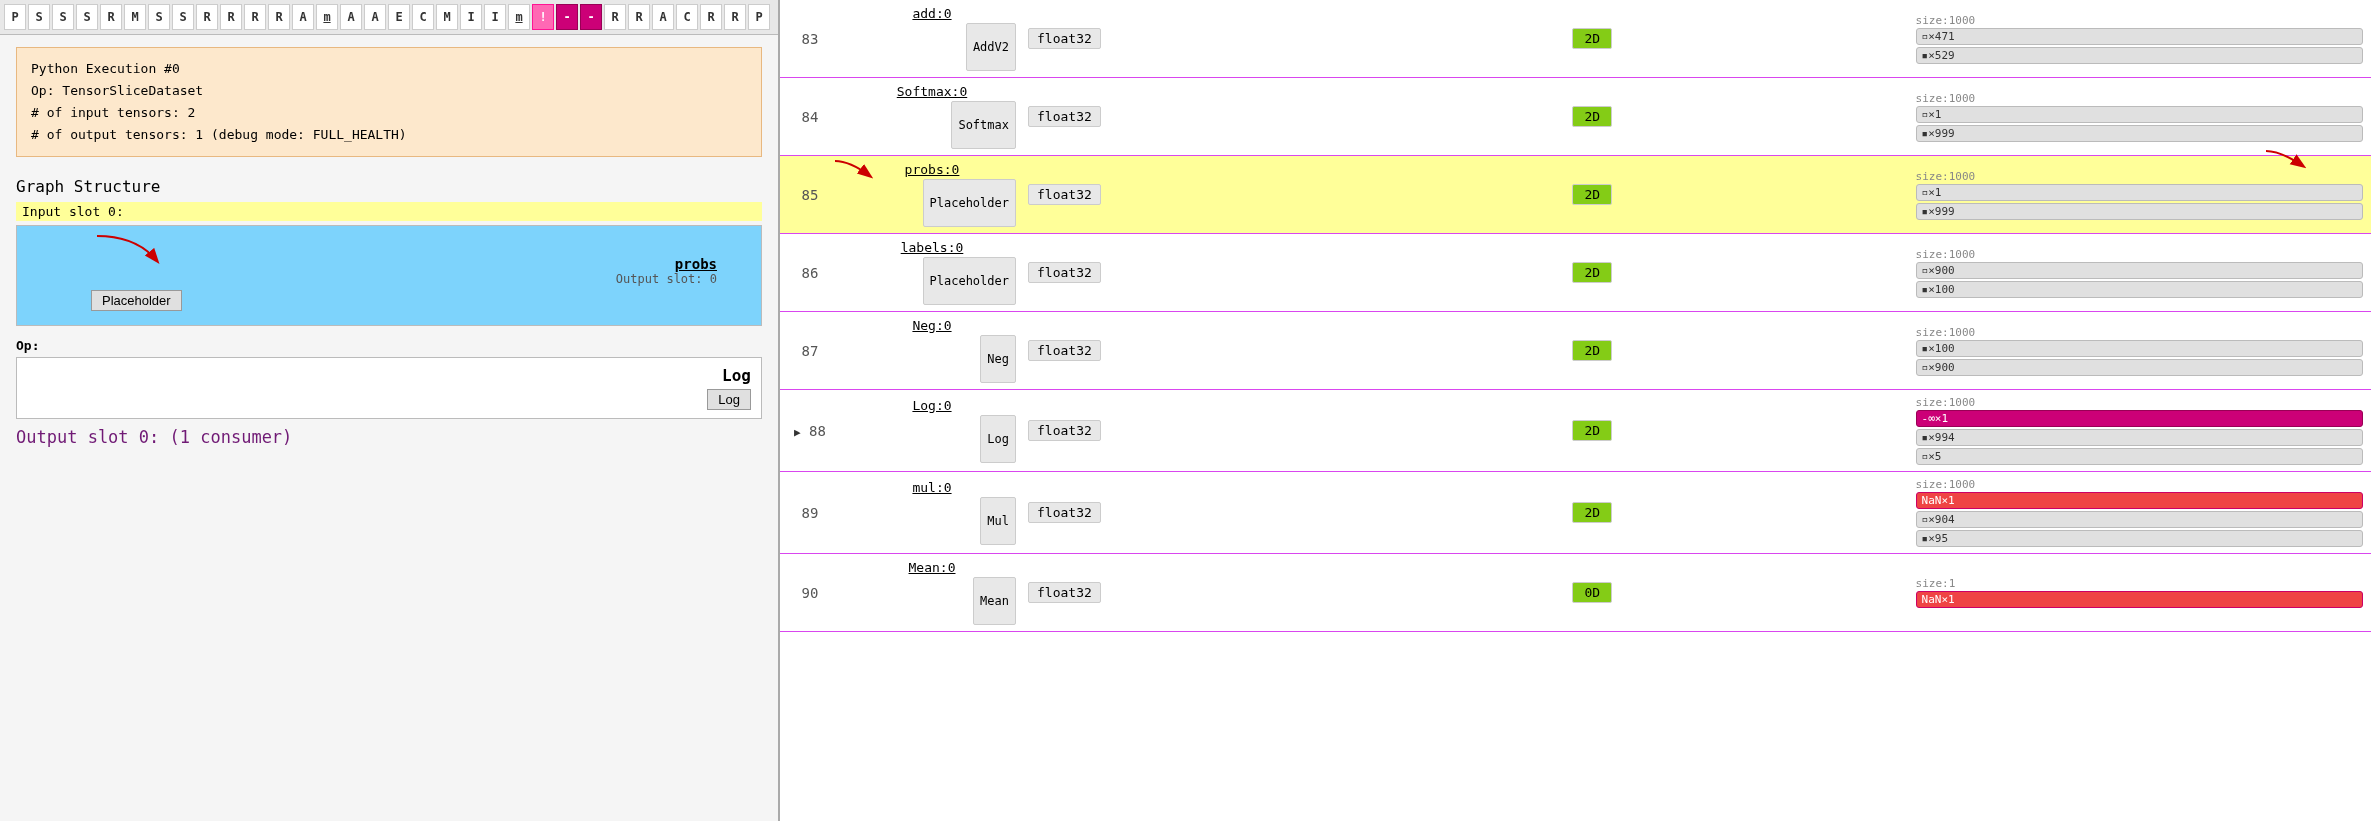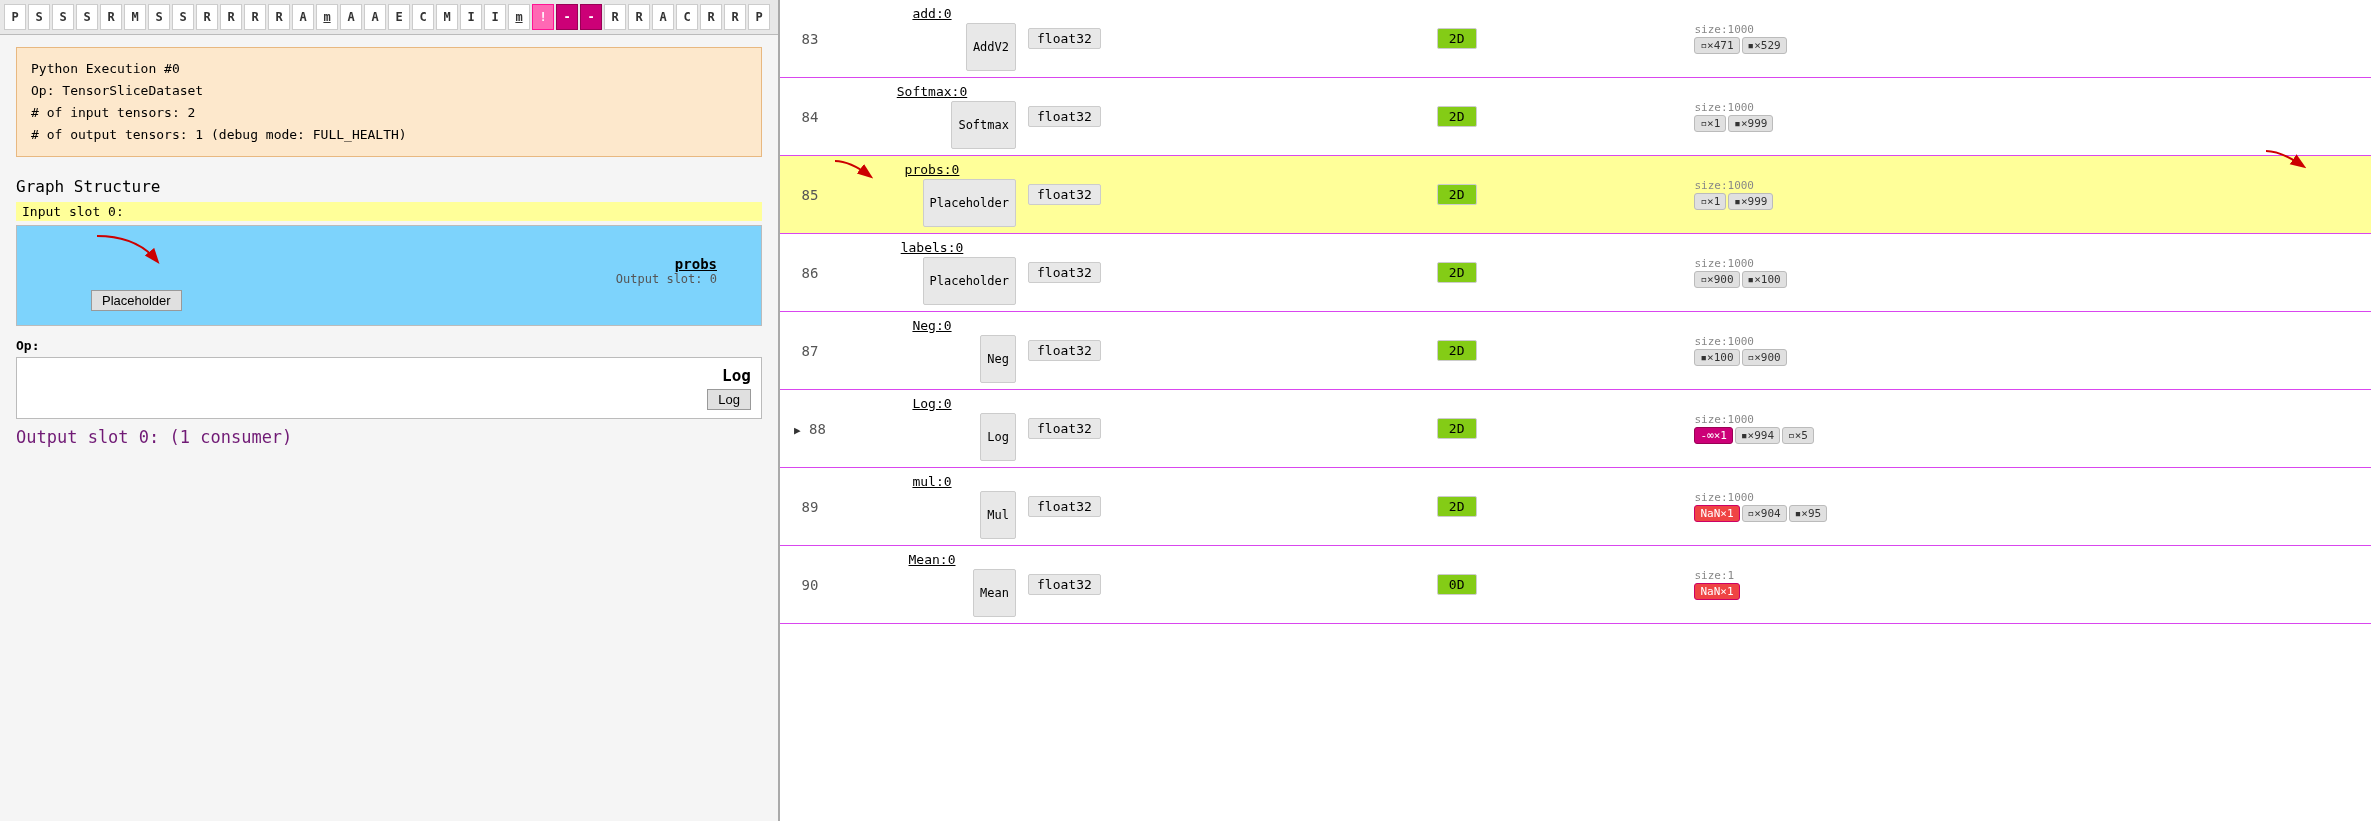--- a/index.html
+++ b/index.html
@@ -251,20 +251,21 @@
       font-size: 11px;
       color: #888;
       display: block;
     }
 
     .size-chips {
       display: flex;
       flex-wrap: wrap;
       gap: 2px;
       margin-top: 1px;
+      flex-direction: column;
     }
 
     .chip {
       display: inline-block;
       padding: 1px 5px;
       border-radius: 3px;
       font-size: 11px;
       border: 1px solid transparent;
     }
 

